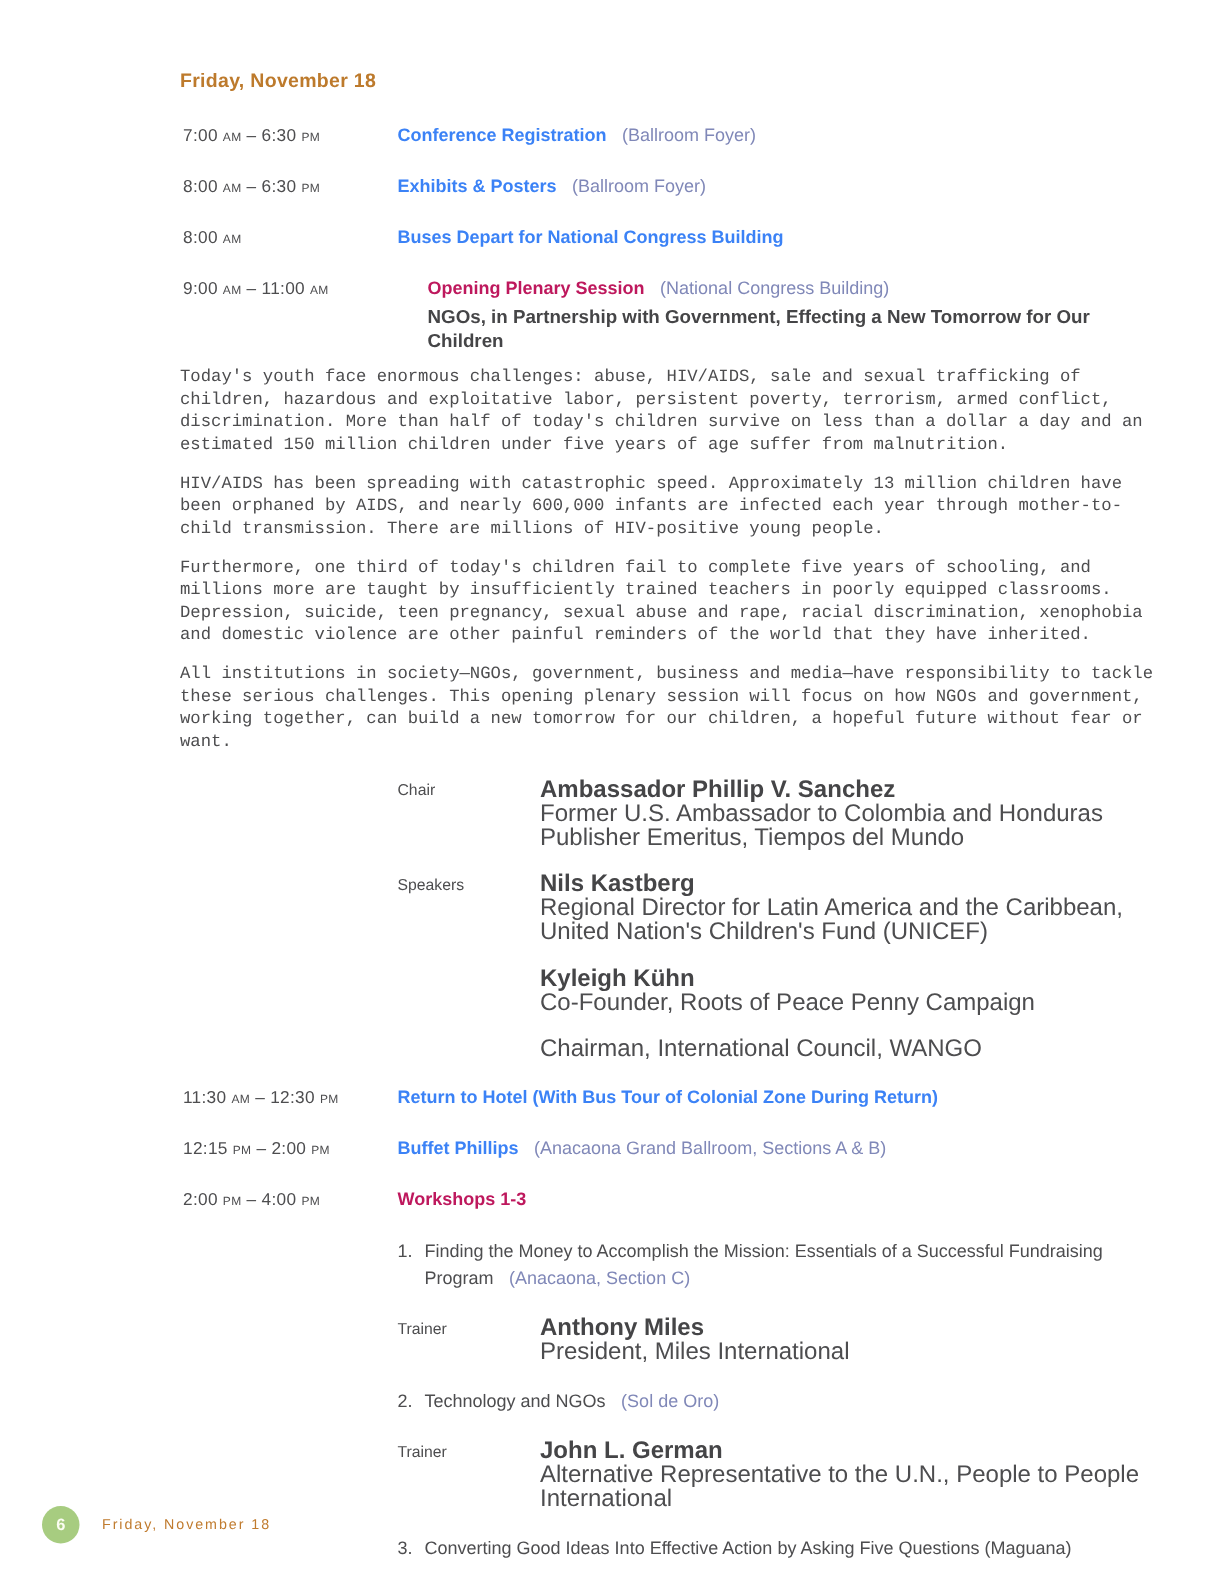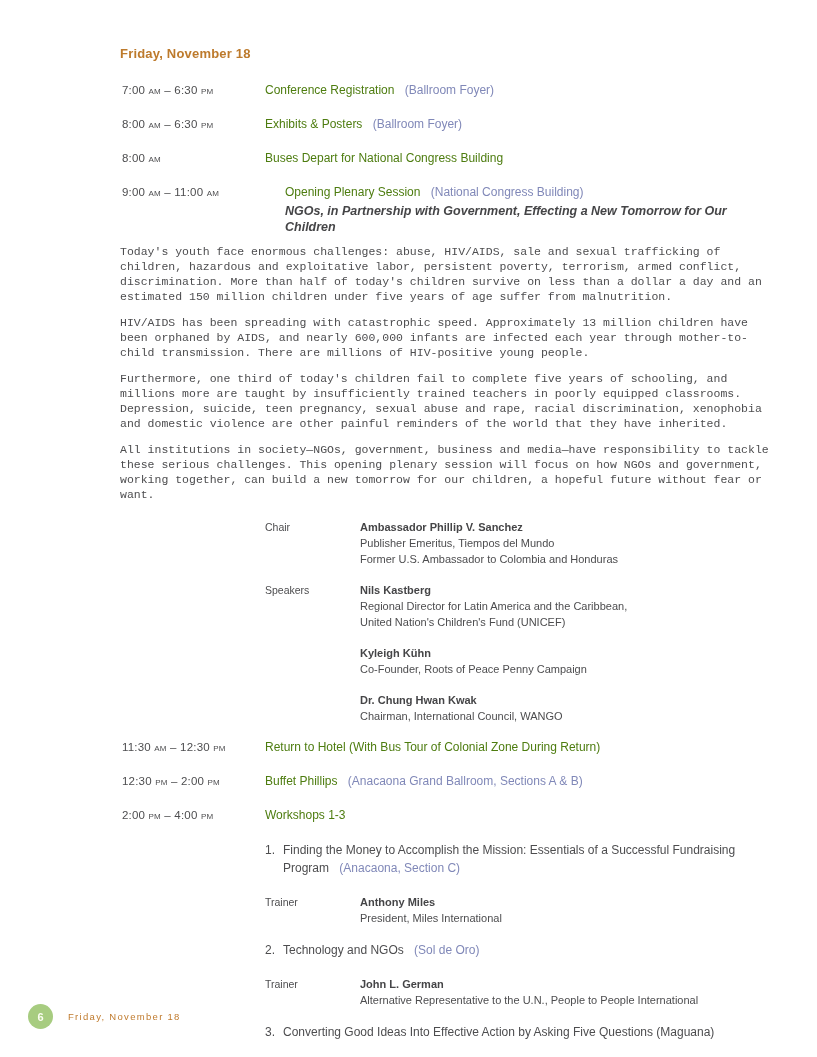--- a/index.html
+++ b/index.html
@@ -13,34 +13,34 @@
     font-size:13px; font-weight:bold; color:#bd7a2c;
     margin:0 0 21px 0; letter-spacing:.2px;
   }
 
   .sched-row { display:flex; align-items:baseline; margin-bottom:18px; }
   .time {
     flex:0 0 145px; font-size:11.5px; font-variant:small-caps;
     letter-spacing:.2px; padding-left:2px; box-sizing:border-box; color:#4d4d4f;
   }
   .event { font-size:12px; line-height:16px; }
-  .event .etitle { color:#4d7c0f; }
-  .event .etitle.bold { font-weight:normal; color:#4d7c0f; }
+  .event .etitle { color:#3b82f6;font-weight:bold; }
+  .event .etitle.bold { font-weight:bold; color:#be185d; }
   .loc { color:#8088b8; margin-left:7px; }
   .subtitle {
-    font-size:12.5px; font-weight:bold; font-style:italic; color:#454547;
+    font-size:12.5px; font-weight:bold; color:#454547;
     max-width:455px; line-height:16px; margin-top:3px;
   }
 
   .desc { font-size:11.5px; line-height:15px; margin:0 0 11px 0; width:650px;font-family:Liberation Mono, monospace; }
   .people { margin-top:17px; }
 
   .person { display:flex; margin-bottom:15px; }
   .person .role { flex:0 0 95px; margin-left:145px; font-size:10.5px; padding-top:2px; }
-  .person .info { font-size:11px; line-height:16px; }
+  .person .info { font-size:16px; line-height:16px; }
   .person .pname { font-weight:bold; color:#454547; }
 
   .sched2 { margin-top:15px; }
 
   .workshop-title { display:flex; margin-left:145px; margin-bottom:17px; font-size:12px; line-height:18px; }
   .workshop-title .num { flex:0 0 18px; }
   .workshop-title .wtext { max-width:472px; }
   .first-workshop { margin-top:12px; }
 
   .footer { position:absolute; left:28px; bottom:28px; display:flex; align-items:center; }
@@ -94,22 +94,22 @@
     <p class="desc">Today's youth face enormous challenges: abuse, HIV/AIDS, sale and sexual trafficking of children, hazardous and exploitative labor, persistent poverty, terrorism, armed conflict, discrimination. More than half of today's children survive on less than a dollar a day and an estimated 150 million children under five years of age suffer from malnutrition.</p>
     <p class="desc">HIV/AIDS has been spreading with catastrophic speed. Approximately 13 million children have been orphaned by AIDS, and nearly 600,000 infants are infected each year through mother-to-child transmission. There are millions of HIV-positive young people.</p>
     <p class="desc">Furthermore, one third of today's children fail to complete five years of schooling, and millions more are taught by insufficiently trained teachers in poorly equipped classrooms. Depression, suicide, teen pregnancy, sexual abuse and rape, racial discrimination, xenophobia and domestic violence are other painful reminders of the world that they have inherited.</p>
     <p class="desc">All institutions in society—NGOs, government, business and media—have responsibility to tackle these serious challenges. This opening plenary session will focus on how NGOs and government, working together, can build a new tomorrow for our children, a hopeful future without fear or want.</p>
 
     <div class="people">
       <div class="person">
         <span class="role">Chair</span>
         <span class="info">
           <div class="pname">Ambassador Phillip V. Sanchez</div>
+          <div>Former U.S. Ambassador to Colombia and Honduras</div>
           <div>Publisher Emeritus, Tiempos del Mundo</div>
-          <div>Former U.S. Ambassador to Colombia and Honduras</div>
         </span>
       </div>
 
       <div class="person">
         <span class="role">Speakers</span>
         <span class="info">
           <div class="pname">Nils Kastberg</div>
           <div>Regional Director for Latin America and the Caribbean,</div>
           <div>United Nation's Children's Fund (UNICEF)</div>
         </span>
@@ -119,36 +119,35 @@
         <span class="role"></span>
         <span class="info">
           <div class="pname">Kyleigh Kühn</div>
           <div>Co-Founder, Roots of Peace Penny Campaign</div>
         </span>
       </div>
 
       <div class="person">
         <span class="role"></span>
         <span class="info">
-          <div class="pname">Dr. Chung Hwan Kwak</div>
           <div>Chairman, International Council, WANGO</div>
         </span>
       </div>
     </div>
 
     <div class="sched2">
       <div class="sched-row">
         <span class="time">11:30 am – 12:30 pm</span>
         <span class="event">
           <span class="etitle">Return to Hotel (With Bus Tour of Colonial Zone During Return)</span>
         </span>
       </div>
 
       <div class="sched-row">
-        <span class="time">12:30 pm – 2:00 pm</span>
+        <span class="time">12:15 pm – 2:00 pm</span>
         <span class="event">
           <span class="etitle">Buffet Phillips</span>
           <span class="loc">(Anacaona Grand Ballroom, Sections A &amp; B)</span>
         </span>
       </div>
 
       <div class="sched-row">
         <span class="time">2:00 pm – 4:00 pm</span>
         <span class="event">
           <span class="etitle bold">Workshops 1-3</span>

